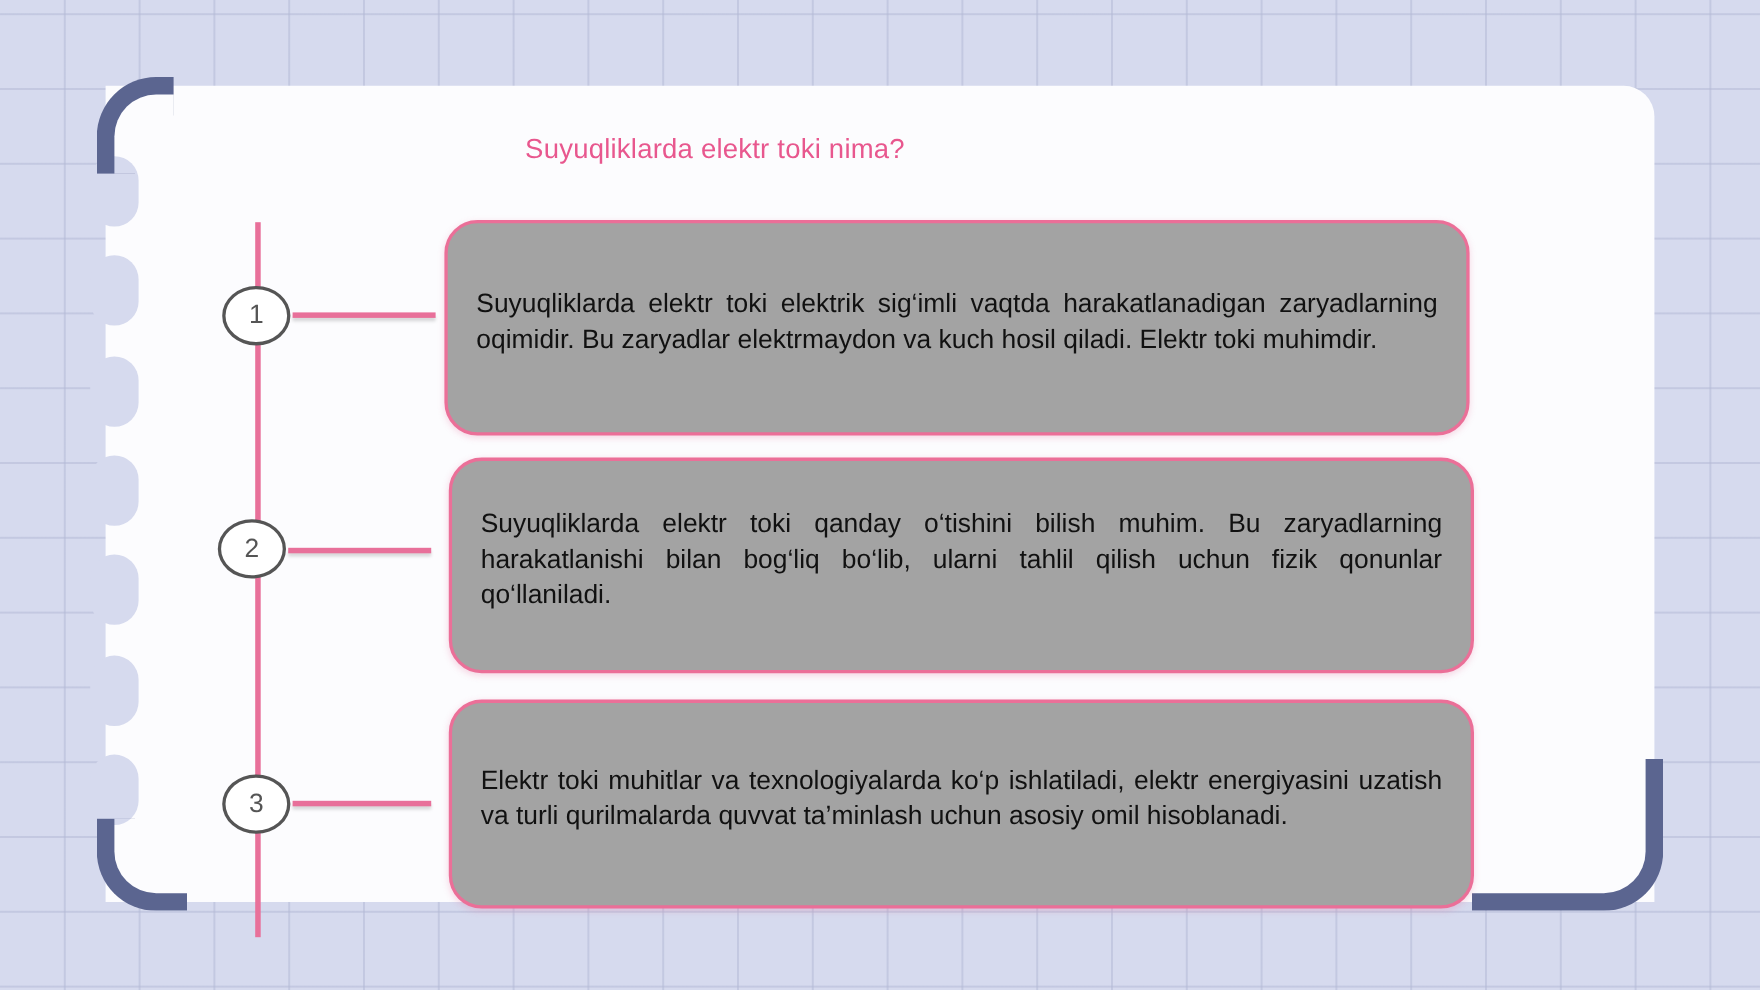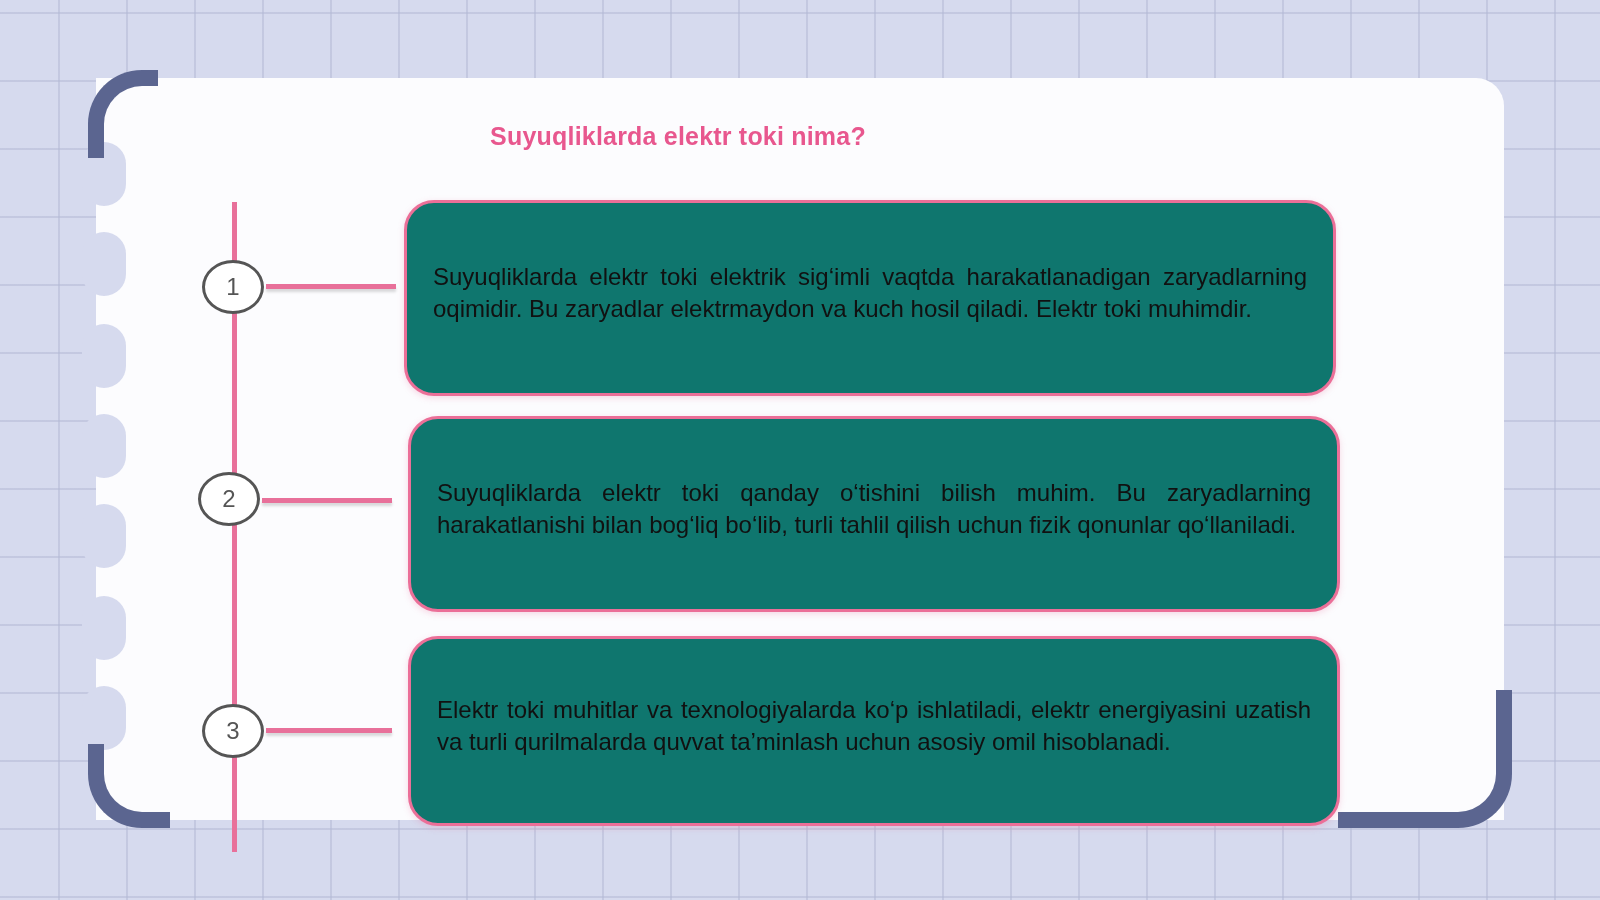--- a/index.html
+++ b/index.html
@@ -23,35 +23,35 @@
     }
     .bracket {
       position: absolute; border: 16px solid #5b6590; box-sizing: border-box;
     }
     .br-tl { left: 88px; top: 70px; width: 70px; height: 88px; border-right: none; border-bottom: none; border-radius: 54px 0 0 0; }
     .br-bl { left: 88px; top: 744px; width: 82px; height: 84px; border-right: none; border-top: none; border-radius: 0 0 0 54px; }
     .br-br { left: 1338px; top: 690px; width: 174px; height: 138px; border-left: none; border-top: none; border-radius: 0 0 54px 0; }
 
     .title {
       position: absolute; left: 0; width: 1300px; top: 122px; text-align: center;
-      color: #e8578e; font-size: 25px; font-weight: bold; letter-spacing: 0.2px; padding-left: 28px;
+      color: #e8578e; font-size: 25px; font-weight: normal; letter-spacing: 0.2px;
     }
     .timeline {
       position: absolute; left: 232px; top: 202px; width: 5px; height: 650px; background: #e8709a;
     }
     .node {
       position: absolute; width: 62px; height: 54px; border: 3px solid #555; border-radius: 50%;
       background: #fff; box-sizing: border-box; display: flex; align-items: center; justify-content: center;
       font-size: 24px; color: #555;
     }
     .connector {
       position: absolute; height: 5px; background: #e8709a; box-shadow: 0 3px 3px rgba(0,0,0,0.15);
     }
     .box {
-      position: absolute; border: 3px solid #eb6f98; border-radius: 30px; background: #0f766e;
+      position: absolute; border: 3px solid #eb6f98; border-radius: 30px; background: #a3a3a3;
       box-sizing: border-box; display: flex; align-items: center;
       box-shadow: 0 2px 6px rgba(232,112,154,0.25);
     }
     .box p {
       margin: 0; padding: 0 26px 10px 26px; text-align: justify; color: #111;
       font-size: 24px; line-height: 32px;
     }
   </style>
 </head>
 <body>
@@ -80,21 +80,21 @@
 </div>
 <div class="box" style="left:404px; top:200px; width:932px; height:196px;">
   <p>Suyuqliklarda elektr toki elektrik sig‘imli vaqtda harakatlanadigan zaryadlarning oqimidir. Bu zaryadlar elektrmaydon va kuch hosil qiladi. Elektr toki muhimdir.</p>
 </div>
 
 <div class="connector" style="left:262px; top:498px; width:130px;"></div>
 <div class="node" style="left:198px; top:472px;">
   <span>2</span>
 </div>
 <div class="box" style="left:408px; top:416px; width:932px; height:196px;">
-  <p>Suyuqliklarda elektr toki qanday o‘tishini bilish muhim. Bu zaryadlarning harakatlanishi bilan bog‘liq bo‘lib, turli tahlil qilish uchun fizik qonunlar qo‘llaniladi.</p>
+  <p>Suyuqliklarda elektr toki qanday o‘tishini bilish muhim. Bu zaryadlarning harakatlanishi bilan bog‘liq bo‘lib, ularni tahlil qilish uchun fizik qonunlar qo‘llaniladi.</p>
 </div>
 
 <div class="connector" style="left:266px; top:728px; width:126px;"></div>
 <div class="node" style="left:202px; top:704px;">
   <span>3</span>
 </div>
 <div class="box" style="left:408px; top:636px; width:932px; height:190px;align-items:center;">
   <p>Elektr toki muhitlar va texnologiyalarda ko‘p ishlatiladi, elektr energiyasini uzatish va turli qurilmalarda quvvat ta’minlash uchun asosiy omil hisoblanadi.</p>
 </div>
 

